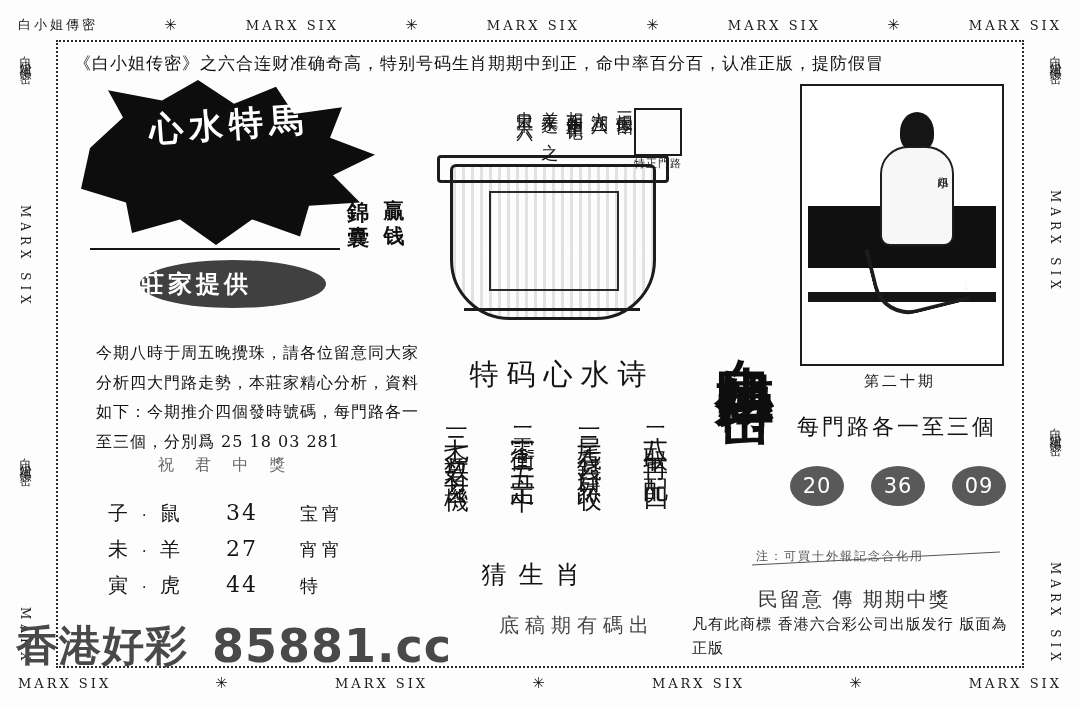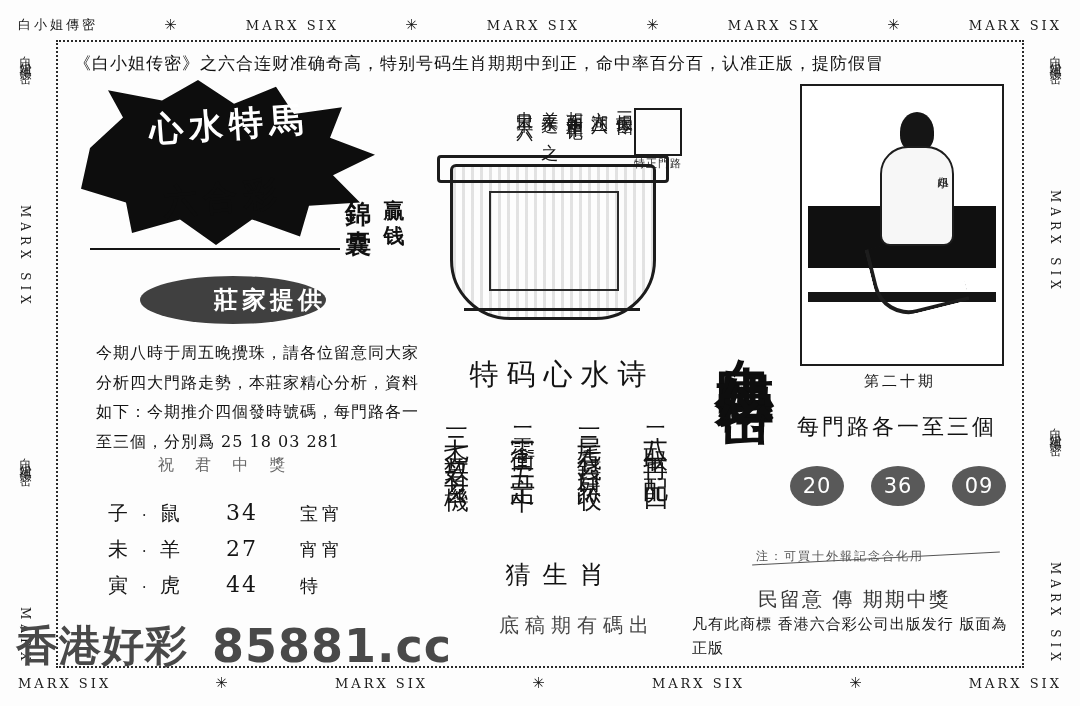--- a/index.html
+++ b/index.html
@@ -148,44 +148,44 @@
     position: absolute;
     left: 90px;
     top: 248px;
     width: 250px;
     height: 0;
     border-top: 2px solid #151515;
   }
   #oval-badge {
     position: absolute;
     left: 140px;
-    top: 276px;
+    top: 260px;
     width: 186px;
     height: 48px;
     background: #be185d;
     border-radius: 50%/50%;
     display: flex;
     align-items: center;
-    justify-content: flex-end;
+    justify-content: flex-start;
   }
   #oval-badge .t {
     color: #fff;
     font-family: "DejaVu Serif", serif;
     font-size: 24px;
     font-weight: bold;
     letter-spacing: 4px;
   }
   #jin-nang {
     position: absolute;
     left: 340px;
     top: 200px;
     width: 36px;
     text-align: center;
     font-family: "DejaVu Serif", serif;
-    font-size: 26px;
+    font-size: 22px;
     font-weight: bold;
     line-height: 1.15;
     color: #101010;
   }
   #ying-qian {
     position: absolute;
     left: 378px;
     top: 198px;
     width: 32px;
     text-align: center;
@@ -345,21 +345,21 @@
     color: #131313;
   }
   #verse-grid .vcol {
     writing-mode: vertical-rl;
     text-orientation: upright;
     letter-spacing: 10px;
     height: 150px;
   }
   #verse-tail {
     position: absolute;
-    left: 476px;
+    left: 452px;
     top: 558px;
     width: 170px;
     text-align: center;
     font-family: "DejaVu Serif", serif;
     font-size: 25px;
     letter-spacing: 12px;
     color: #131313;
   }
   #verse-foot {
     position: absolute;

